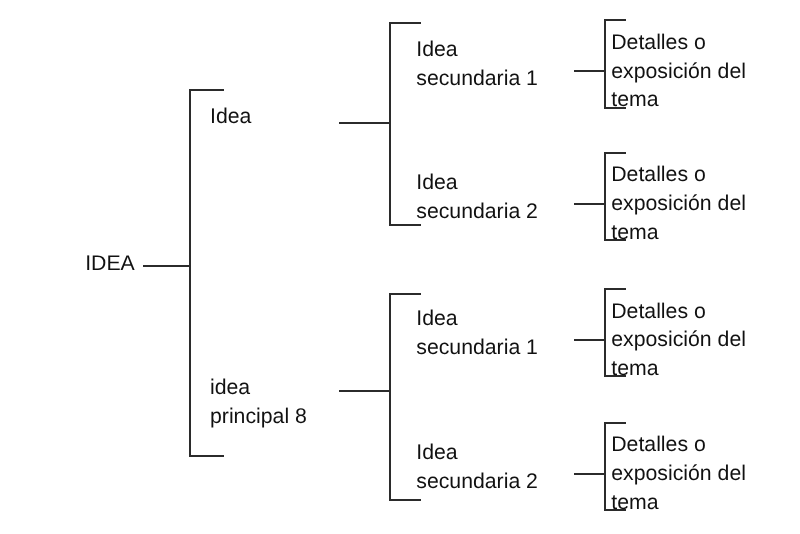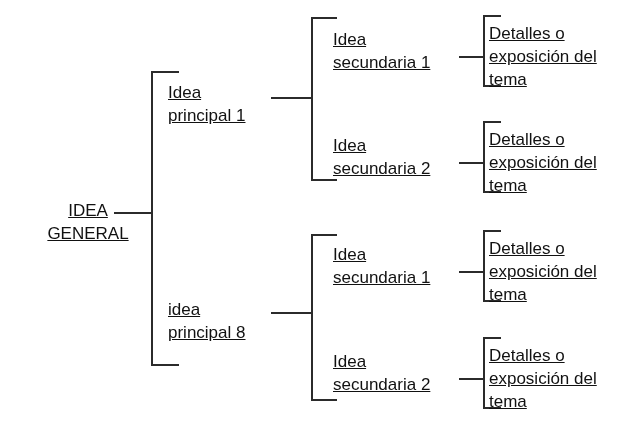--- a/index.html
+++ b/index.html
@@ -38,21 +38,20 @@
     line-height: 23px;
     font-size: 17px;
     color: #111111;
     white-space: pre;
   }
   .node-root {
     text-align: center;
   }
   .node-line {
     display: block;
-    text-decoration: underline;
   }
 </style>
 </head>
 <body>
 
 <div id="diagram">
 
   <svg id="lines" viewBox="0 0 640 427" width="640" height="427" xmlns="http://www.w3.org/2000/svg">
       <g></g>
       <line x1="152" y1="72" x2="152" y2="365"></line>
@@ -85,22 +84,22 @@
       <line x1="484" y1="301" x2="500" y2="301"></line>
       <line x1="460" y1="272" x2="484" y2="272"></line>
       <g></g>
       <line x1="484" y1="338" x2="484" y2="408"></line>
       <line x1="484" y1="338" x2="500" y2="338"></line>
       <line x1="484" y1="408" x2="500" y2="408"></line>
       <line x1="460" y1="379" x2="484" y2="379"></line>
     </svg>
 
   <div id="labels">
-      <div class="node node-root" style="left: 33px; top: 199px; width: 110px;"><span class="node-line">IDEA</span><span class="node-line">GENERAL</span></div>
-      <div class="node node-main" style="left: 168px; top: 81px;"><span class="node-line">Idea</span><span class="node-line">principal 1</span></div>
+      <div class="node node-root" style="left: 33px; top: 199px; width: 110px;"><span class="node-line">IDEA</span></div>
+      <div class="node node-main" style="left: 168px; top: 81px;"><span class="node-line">Idea</span></div>
       <div class="node node-main" style="left: 168px; top: 298px;"><span class="node-line">idea</span><span class="node-line">principal 8</span></div>
       <div class="node node-secondary" style="left: 333px; top: 28px;"><span class="node-line">Idea</span><span class="node-line">secundaria 1</span></div>
       <div class="node node-secondary" style="left: 333px; top: 134px;"><span class="node-line">Idea</span><span class="node-line">secundaria 2</span></div>
       <div class="node node-secondary" style="left: 333px; top: 243px;"><span class="node-line">Idea</span><span class="node-line">secundaria 1</span></div>
       <div class="node node-secondary" style="left: 333px; top: 350px;"><span class="node-line">Idea</span><span class="node-line">secundaria 2</span></div>
       <div class="node node-detail" style="left: 489px; top: 22px;"><span class="node-line">Detalles o</span><span class="node-line">exposición del</span><span class="node-line">tema</span></div>
       <div class="node node-detail" style="left: 489px; top: 128px;"><span class="node-line">Detalles o</span><span class="node-line">exposición del</span><span class="node-line">tema</span></div>
       <div class="node node-detail" style="left: 489px; top: 237px;"><span class="node-line">Detalles o</span><span class="node-line">exposición del</span><span class="node-line">tema</span></div>
       <div class="node node-detail" style="left: 489px; top: 344px;"><span class="node-line">Detalles o</span><span class="node-line">exposición del</span><span class="node-line">tema</span></div>
     </div>

